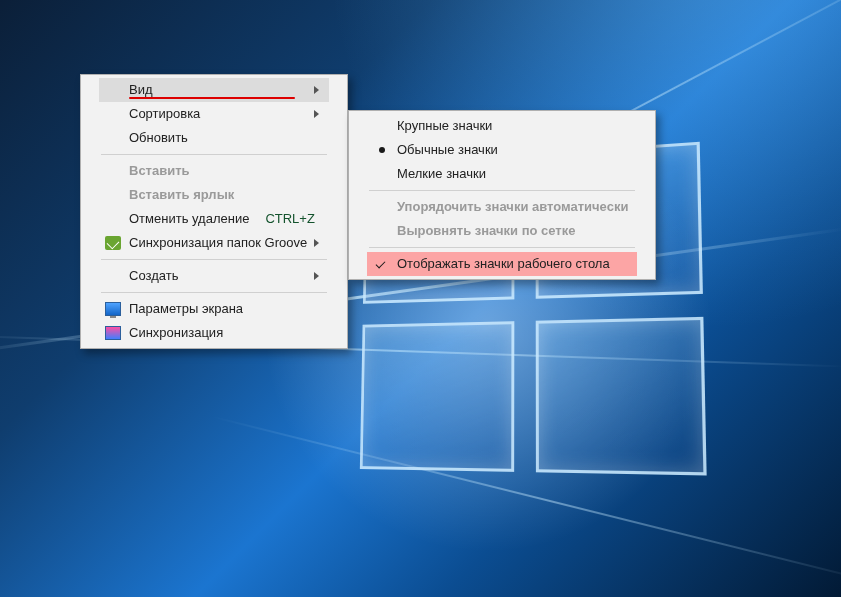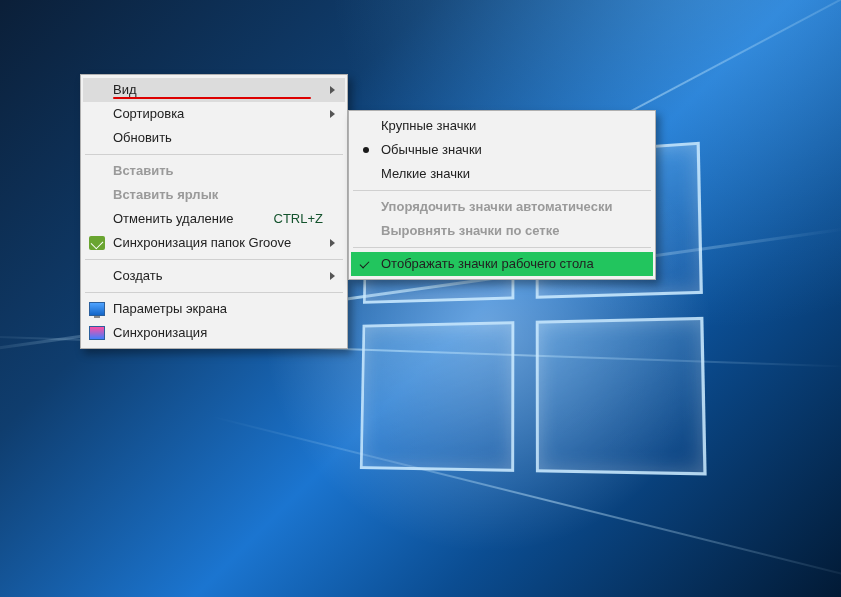--- a/index.html
+++ b/index.html
@@ -32,34 +32,34 @@
   .pane {
     border: 3px solid rgba(205,235,255,0.85);
     background: linear-gradient(160deg, rgba(150,210,255,0.25), rgba(30,90,170,0.18));
     box-shadow: inset 0 0 20px rgba(255,255,255,0.25);
   }
 
   
   .menu {
     position:absolute; background:#f2f2f2; border:1px solid #b0b0b0;
     box-shadow: 4px 5px 8px rgba(0,0,0,0.35);
-    color:#222; padding: 3px 2px;
+    color:#222; padding: 3px 18px;
   }
   .menu.main { left:80px; top:74px; width:268px; }
   .menu.sub  { left:348px; top:74px; width:308px;margin-top:36px; }
 
   .item {
     display:flex; align-items:center; height:24px; line-height:24px;
     padding: 0 22px 0 30px; position:relative; white-space:nowrap;
   }
   .item .lbl { flex:1; }
   .item .shortcut { color:#14532d; margin-left:16px; }
   .item.disabled { color:#9a9a9a;font-weight:bold; }
   .item.selected { background:#dcdcdc; }
-  .item.hover { background:#22c55e; }
+  .item.hover { background:#fca5a5; }
   .sep { height:1px; background:#d0d0d0; margin:4px 2px; }
 
   .arrow {
     position:absolute; right:10px; top:50%; transform:translateY(-50%);
     width:0; height:0;
     border-top:4px solid transparent; border-bottom:4px solid transparent;
     border-left:5px solid #555;
   }
   .bullet {
     position:absolute; left:12px; top:50%; transform:translateY(-50%);

